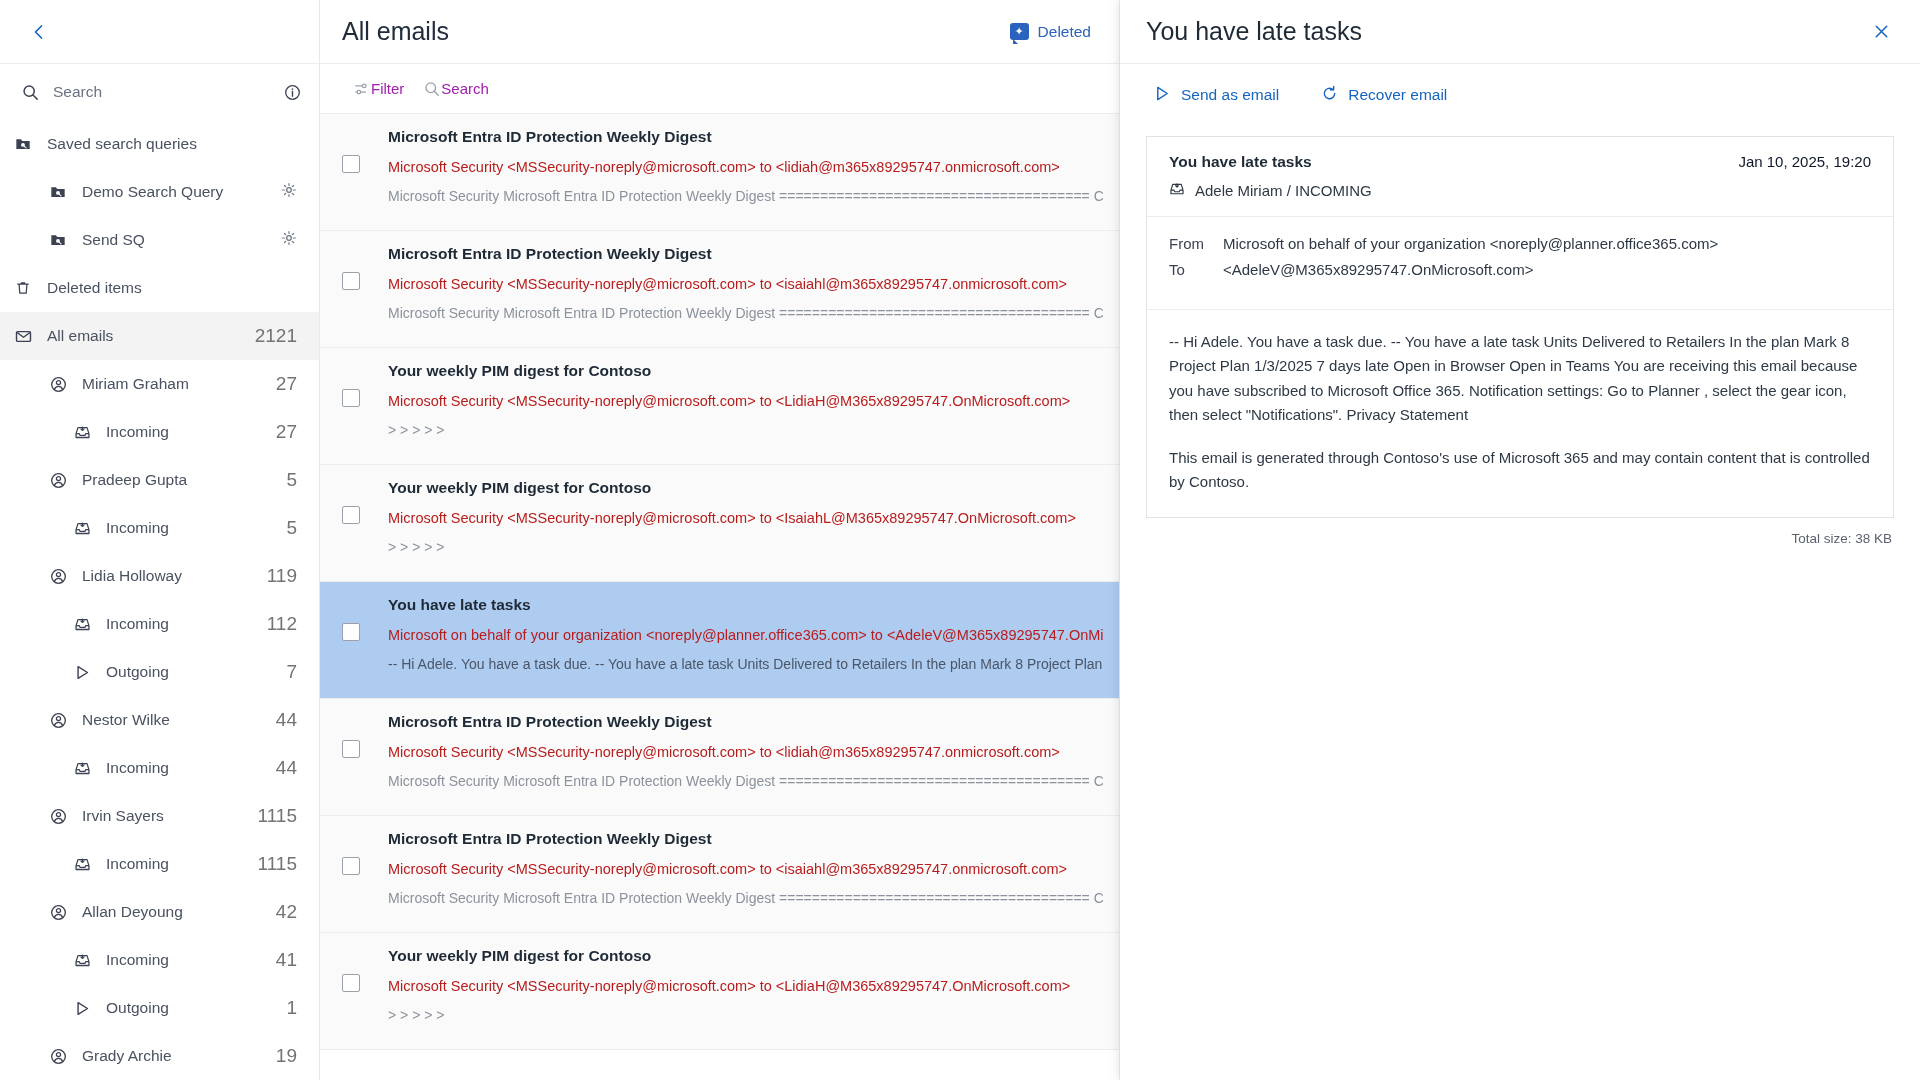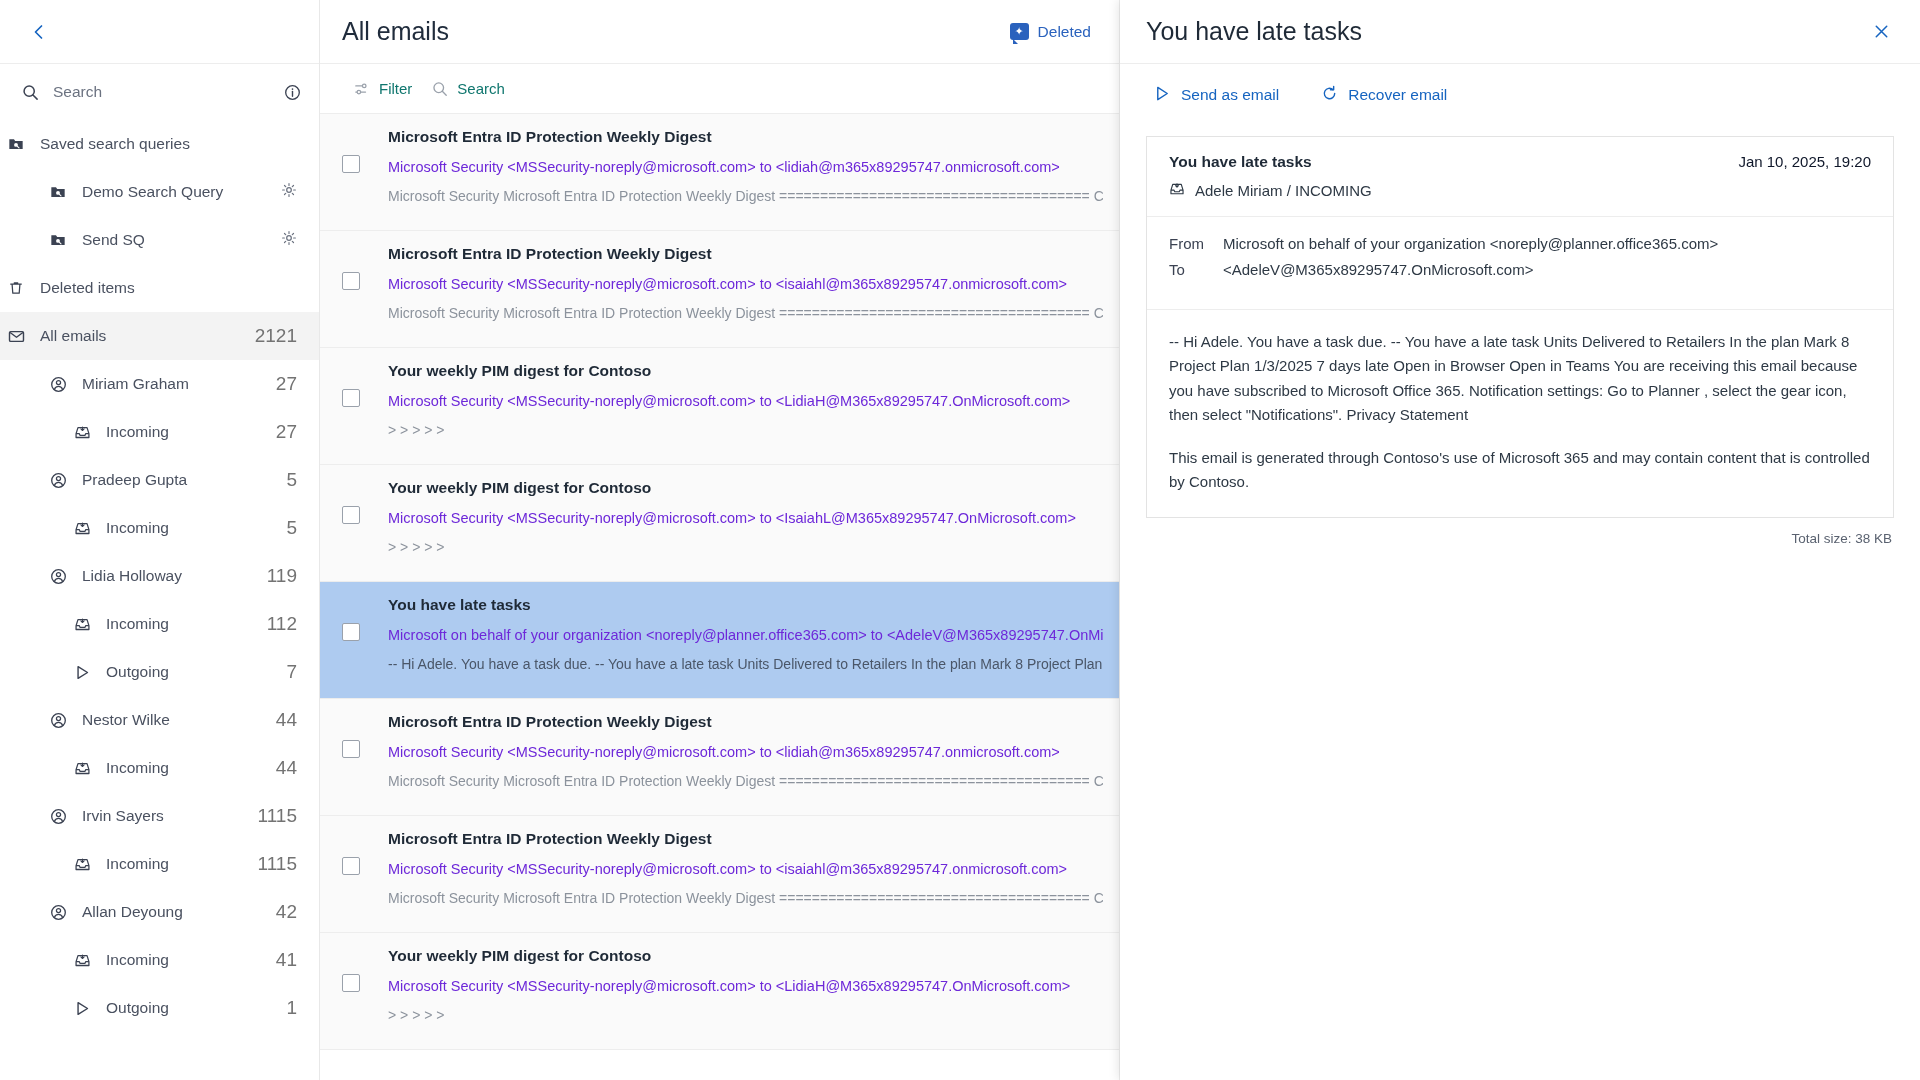--- a/index.html
+++ b/index.html
@@ -52,21 +52,21 @@
     cursor: pointer; font-size: 15.5px; color: #4a5160;
     white-space: nowrap;
   }
   .sb-row.active { background: #f3f3f3; }
   .sb-row .ic {
     width: 24px; display: flex; align-items: center;
     justify-content: center; color: #3b4252; flex: 0 0 24px;
   }
   .sb-row .lbl { margin-left: 12px; flex: 1; overflow: hidden; text-overflow: ellipsis; }
   .sb-row .cnt { color: #737373; font-size: 19px; margin-left: 8px; }
-  .lvl0 { padding-left: 4px; }
+  .lvl0 { padding-left: 11px; }
   .lvl1 { padding-left: 46px; }
   .lvl2 { padding-left: 70px; }
 
   
   .listcol {
     width: 800px; flex: 0 0 800px; height: 1080px;
     display: flex; flex-direction: column;
     background: #ffffff; border-right: 1px solid #ededed;
     overflow: hidden;
   }
@@ -95,22 +95,22 @@
   .copilot-glyph .spk {
     position: absolute; color: #fff; font-size: 11px;
     line-height: 17px; left: 0; right: 0; text-align: center;
   }
   .filterbar {
     height: 50px; flex: 0 0 50px;
     display: flex; align-items: center; gap: 20px;
     padding-left: 34px; border-bottom: 1px solid #ededed;
   }
   .fb-item {
-    display: flex; align-items: center; gap: 9px;
-    color: #0f766e; font-size: 15px; cursor: pointer;
+    display: flex; align-items: center; gap: 1px;
+    color: #a21caf; font-size: 15px; cursor: pointer;
   }
   .fb-item svg { display: block; }
 
   .rows { flex: 1; overflow: hidden; }
   .erow {
     display: flex; align-items: flex-start;
     padding: 14px 16px 14px 22px;
     border-bottom: 1px solid #ededed;
     background: #fafafa; cursor: pointer; height: 117px;
   }
@@ -120,21 +120,21 @@
     border: 1px solid #9aa1ab; background: #fff;
     border-radius: 2px; margin-top: 27px; cursor: pointer;
   }
   .erow .body { margin-left: 28px; overflow: hidden; flex: 1; }
   .e-subject {
     font-size: 15.5px; font-weight: bold; color: #1f2a37;
     margin-bottom: 13px; white-space: nowrap;
     overflow: hidden; text-overflow: ellipsis;
   }
   .e-meta {
-    font-size: 14.5px; color: #6d28d9; margin-bottom: 13px;
+    font-size: 14.5px; color: #b91c1c; margin-bottom: 13px;
     white-space: nowrap; overflow: hidden; text-overflow: clip;
   }
   .e-preview {
     font-size: 14px; color: #8b929c;
     white-space: nowrap; overflow: hidden; text-overflow: clip;
   }
   .erow.sel .e-preview { color: #4a5668; }
 
   
   .detail {
@@ -417,20 +417,31 @@
         </div>
         <div class="sb-row lvl2">
           <span class="ic">
             <svg width="17" height="17" viewBox="0 0 18 18" fill="none">
               <path d="M4.3 2.8l10 6.2-10 6.2V2.8z" stroke="#3b4252" stroke-width="1.5" stroke-linejoin="round"></path>
             </svg>
           </span>
           <span class="lbl">Outgoing</span>
           <span class="cnt">1</span>
         </div>
+        <div class="sb-row lvl1">
+          <span class="ic">
+            <svg width="17" height="17" viewBox="0 0 18 18" fill="none">
+              <circle cx="9" cy="9" r="7.2" stroke="#3b4252" stroke-width="1.4"></circle>
+              <circle cx="9" cy="7" r="2.2" stroke="#3b4252" stroke-width="1.3"></circle>
+              <path d="M4.6 14.4c.7-2.2 2.4-3.3 4.4-3.3s3.7 1.1 4.4 3.3" stroke="#3b4252" stroke-width="1.3" stroke-linecap="round"></path>
+            </svg>
+          </span>
+          <span class="lbl">Grady Archie</span>
+          <span class="cnt">19</span>
+        </div>
       </div>
   </aside>
 
   <section class="listcol">
     <div class="list-head">
       <div class="page-title">All emails</div>
       <div class="copilot-btn">
         <span class="copilot-glyph">
             <span class="spk">✦</span>
           </span>

